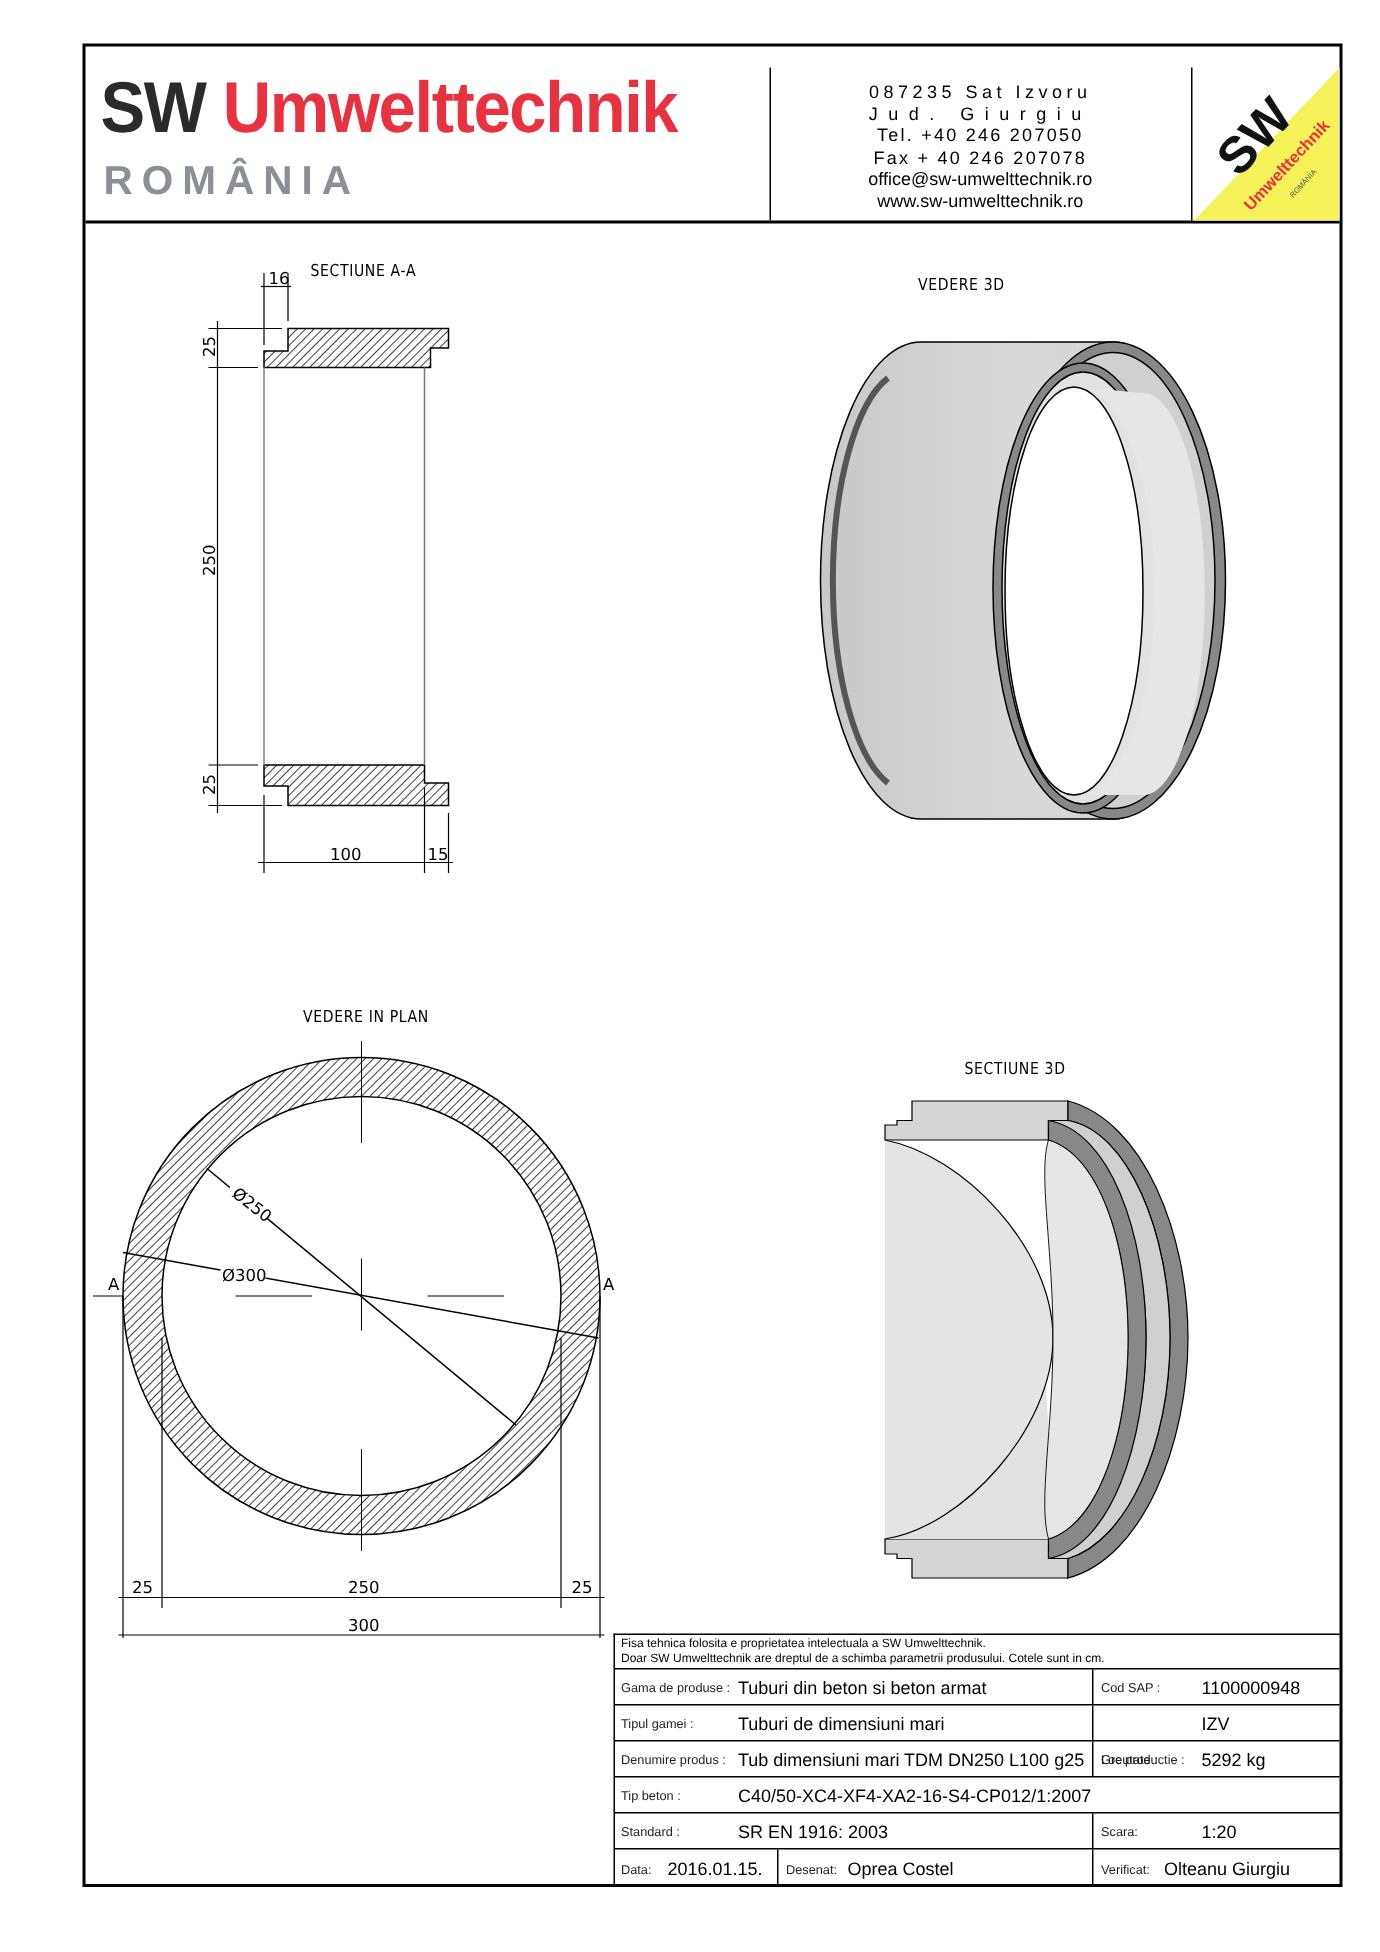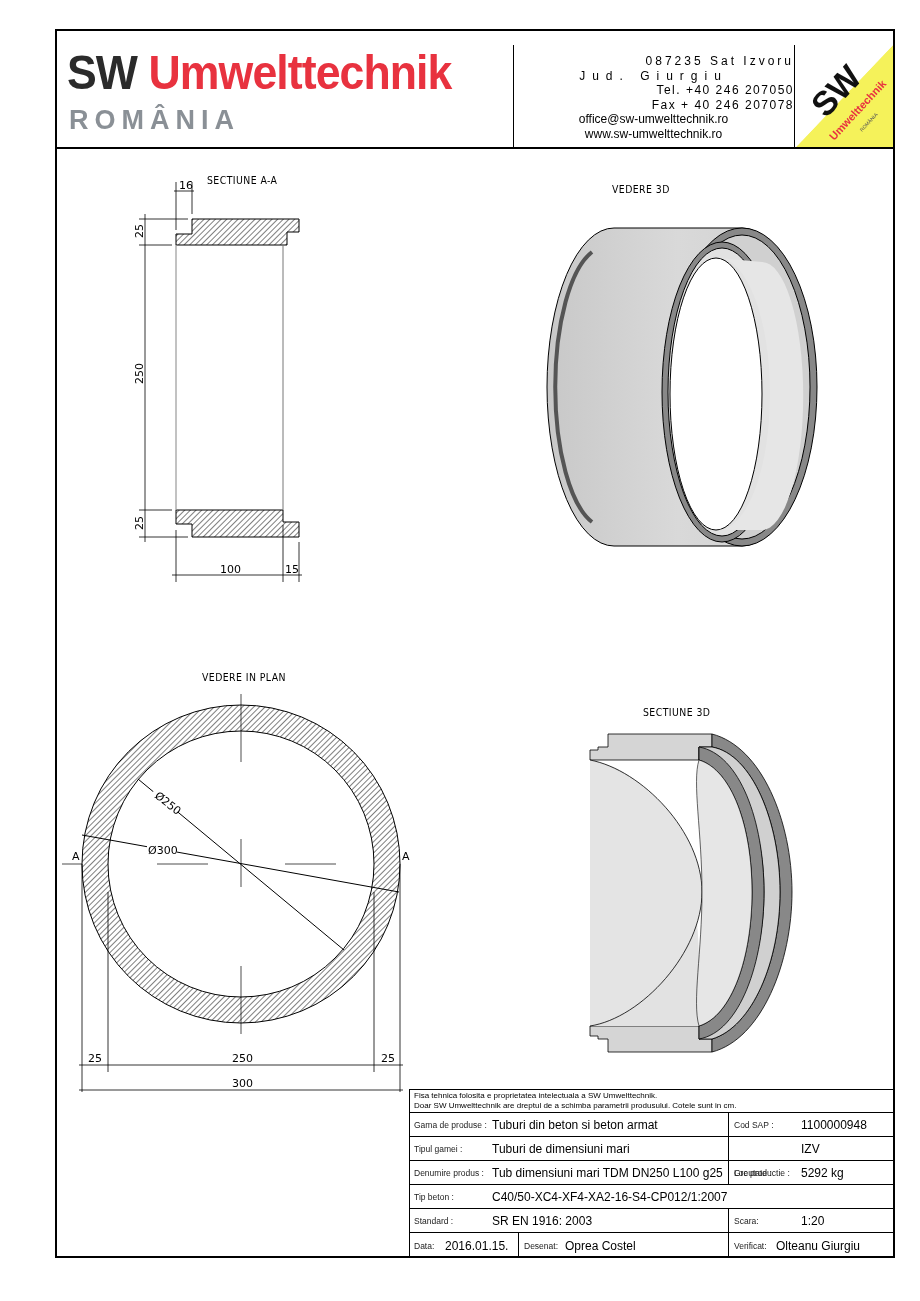--- a/index.html
+++ b/index.html
@@ -5,21 +5,21 @@
     html, body { margin: 0; padding: 0; background: #ffffff; }
     body { width: 920px; height: 1301px; position: relative; overflow: hidden; font-family: "Liberation Sans", sans-serif; color: #000; }
     .sheet { position: absolute; left: 55px; top: 29px; width: 840px; height: 1229px; border: 2px solid #000; box-sizing: border-box; }
     .header { position: absolute; left: 0; top: 14px; width: 836px; height: 102px; border-bottom: 2px solid #000; }
     .brand { position: absolute; left: 0; top: 0; width: 456px; height: 102px; border-right: 1px solid #000; }
     .brand-main { position: absolute; left: 10px; top: 0px; font-family: "Liberation Sans", sans-serif; font-weight: bold; font-size: 48px; letter-spacing: -1px; white-space: nowrap; transform: scaleX(0.93); transform-origin: left top; }
     .brand-sw { color: #2b2b2b; }
     .brand-um { color: #e8323f; }
     .brand-sub { position: absolute; left: 12px; top: 60px; font-family: "Liberation Sans", sans-serif; font-weight: bold; font-size: 27px; letter-spacing: 6px; color: #8a9096; }
     .contact { position: absolute; left: 456px; top: 0; width: 282px; height: 102px; border-right: 1px solid #000; text-align: center; font-size: 12px; line-height: 14.5px; padding-top: 9px; box-sizing: border-box; }
-    .contact .sp { letter-spacing: 3px; text-align: right; }
+    .contact .sp { letter-spacing: 3px; }
     .contact .sp2 { letter-spacing: 7px; }
     .logo { position: absolute; left: 739px; top: 0; width: 97px; height: 102px; overflow: hidden; background: #fff; }
     .logo svg { display: block; }
     .title { position: absolute; font-family: "DejaVu Sans", sans-serif; font-size: 11px; letter-spacing: 0.5px; transform: scaleX(0.85); transform-origin: left top; white-space: nowrap; }
     .drawing { position: absolute; left: 0; top: 0; }
     .dimtxt { font-family: "DejaVu Sans", sans-serif; font-size: 11px; }
     .tblock { position: absolute; left: 352px; top: 1058px; width: 484px; height: 169px; border-top: 1px solid #000; border-left: 1px solid #000; box-sizing: border-box; }
     .tb-note { height: 23px; border-bottom: 1px solid #000; font-size: 8px; line-height: 10px; padding: 1px 4px; box-sizing: border-box; }
     .tb-row { position: relative; height: 24px; border-bottom: 1px solid #000; box-sizing: border-box; }
     .tb-row:last-child { border-bottom: none; }

